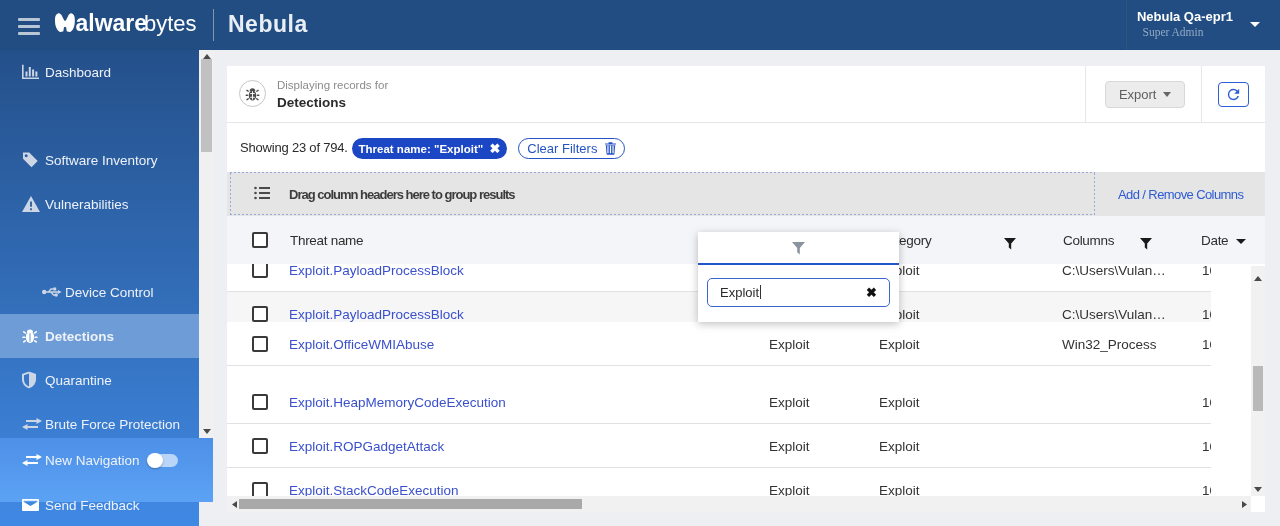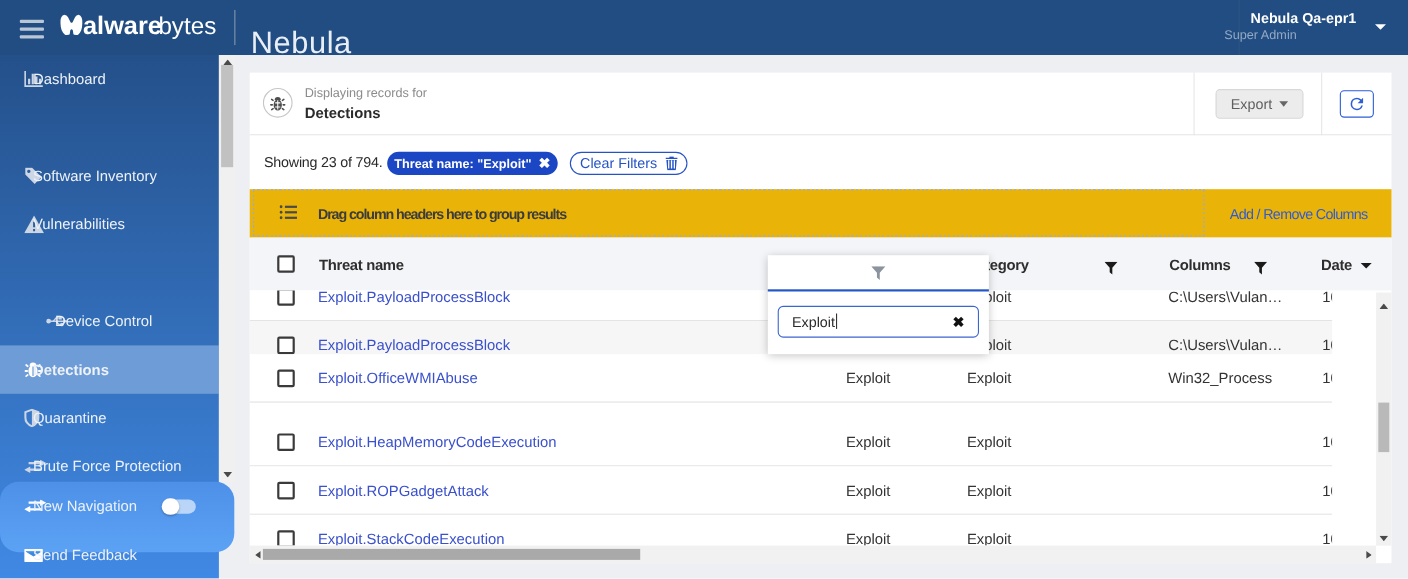--- a/index.html
+++ b/index.html
@@ -5,33 +5,33 @@
 * { margin:0; padding:0; box-sizing:border-box; }
 html,body { width:1280px; height:526px; overflow:hidden; font-family:"Liberation Sans", sans-serif; }
 body { position:relative; background:#edeff3; }
 .abs { position:absolute; }
 
 
 #topbar { left:0; top:0; width:1280px; height:50px; background:#214d82; }
 #hamb div { width:22px; height:3px; background:#b9c6d6; border-radius:1px; margin-bottom:4px; }
 #hamb { left:18px; top:18px; }
 #logodiv { left:213px; top:9px; width:1px; height:32px; background:#8496ac; }
-#nebula { left:228px; top:11px; color:#e9eef5; font-size:28px; font-weight:400; letter-spacing:0.5px;margin-top:12px; }
+#nebula { left:228px; top:11px; color:#e9eef5; font-size:23px; font-weight:700; letter-spacing:0.5px; }
 #userdiv { left:1126px; top:0px; width:1px; height:50px; background:#2d567f; }
 #uname { left:1113px; top:9px; width:120px; text-align:right; color:#fff; font-size:13px; font-weight:bold; }
-#urole { left:1113px; top:26px; width:120px; text-align:left; color:#93a9c4; font-size:11.5px; }
+#urole { left:1113px; top:26px; width:120px; text-align:center; color:#93a9c4; font-size:11.5px;font-family:Liberation Serif, serif; }
 
 
 #sidebar { left:0; top:50px; width:199px; height:476px; background:linear-gradient(180deg,#24508a 0%, #4089e4 100%); }
 .sitem { position:absolute; left:0; width:199px; height:44px; color:#eef2f8; font-size:13.5px; }
-.sitem .lbl { position:absolute; left:30px; top:50%; transform:translateY(-50%); white-space:nowrap; }
+.sitem .lbl { position:absolute; left:45px; top:50%; transform:translateY(-50%); white-space:nowrap; }
 .sitem svg { position:absolute; left:22px; top:50%; transform:translateY(-50%); }
 #detitem { background:#6e9cd6; }
 #detitem .lbl { font-weight:bold; }
-#botpanel { position:absolute; left:0; top:438px; width:213px; height:64px; background:linear-gradient(180deg,#4e90e8, #5ba2f4);border-radius:17px; }
+#botpanel { position:absolute; left:0; top:438px; width:213px; height:64px; background:linear-gradient(180deg,#4e90e8, #5ba2f4); }
 #botpanel .sitem { width:213px; }
 
 
 #sscroll { left:199px; top:50px; width:15px; height:388px; background:#f0f0f0; }
 #sscroll .thumb { position:absolute; left:2px; top:9px; width:11px; height:93px; background:#c1c1c1; }
 
 
 #card { left:227px; top:66px; width:1038px; height:446px; background:#fff; }
 
 
@@ -43,29 +43,29 @@
 #vdiv2 { left:974px; top:0; width:1px; height:57px; background:#e7e7e7; }
 #exportbtn { left:878px; top:15px; width:80px; height:27px; background:#ececec; border:1px solid #d8d8d8; border-radius:4px; color:#5f5f5f; font-size:13px; text-align:center; line-height:25px; }
 #refreshbtn { left:991px; top:16px; width:31px; height:25px; background:#fff; border:1px solid #2c5ed6; border-radius:4px; }
 
 
 #showing { left:13px; top:74px; font-size:13px; color:#2b2b2b; letter-spacing:-0.2px; }
 #chip1 { left:125px; top:72px; width:155px; height:21px; background:#1b46c4; border-radius:11px; color:#fff; font-size:11.5px; font-weight:bold; line-height:21px; text-align:center; }
 #chip2 { left:291px; top:72px; width:107px; height:21px; border:1px solid #2553c5; border-radius:11px; color:#2553c5; font-size:13px; line-height:19px; text-align:center; }
 
 
-#gband { left:0; top:106px; width:1038px; height:44px; background:#eab308; }
+#gband { left:0; top:106px; width:1038px; height:44px; background:#e5e5e5; }
 #gdash { position:absolute; left:3px; top:0px; width:865px; height:43px; background-image:repeating-linear-gradient(90deg,#94abd9 0 2px,rgba(0,0,0,0) 2px 4px),repeating-linear-gradient(90deg,#94abd9 0 2px,rgba(0,0,0,0) 2px 4px),repeating-linear-gradient(0deg,#94abd9 0 2px,rgba(0,0,0,0) 2px 4px),repeating-linear-gradient(0deg,#94abd9 0 2px,rgba(0,0,0,0) 2px 4px);background-size:100% 1px,100% 1px,1px 100%,1px 100%;background-position:0 0,0 100%,0 0,100% 0;background-repeat:no-repeat; }
 #gtext { position:absolute; left:62px; top:15px; font-size:13px; font-weight:bold; color:#3c3c3c; letter-spacing:-1.0px; }
 #addrem { position:absolute; left:891px; top:15px; font-size:13px; color:#2e5bd2; letter-spacing:-0.6px; }
 
 
 #thead { left:0; top:150px; width:1038px; height:48px; background:#f4f5f8; }
 .cb { position:absolute; width:16px; height:16px; border:2px solid #3a3a3a; border-radius:2px; background:#fff; }
-.hlbl { position:absolute; top:17px; font-size:13.5px; font-weight:bold; color:#2e2e2e; white-space:nowrap; letter-spacing:-0.3px; }
+.hlbl { position:absolute; top:17px; font-size:13.5px; font-weight:normal; color:#2e2e2e; white-space:nowrap; letter-spacing:-0.3px; }
 #tbody { left:0; top:198px; width:984px; height:232px; overflow:hidden; }
 .row { position:absolute; left:0; width:1024px; height:44px; border-bottom:1px solid #e2e2e2; background:#fff; }
 .row .link { position:absolute; left:62px; top:50%; transform:translateY(-50%); color:#3a50cc; font-size:13.5px; white-space:nowrap; }
 .row .c { position:absolute; top:50%; transform:translateY(-50%); color:#333; font-size:13.5px; white-space:nowrap; }
 .row .cb { top:14px; left:24.5px; }
 
 
 #hscroll { left:0; top:430px; width:1024px; height:16px; background:#f1f1f1; }
 #hthumb { position:absolute; left:12px; top:3px; width:343px; height:10px; background:#a9a9a9; }
 #vscroll { left:1024px; top:200px; width:14px; height:230px; background:#f1f1f1; }

